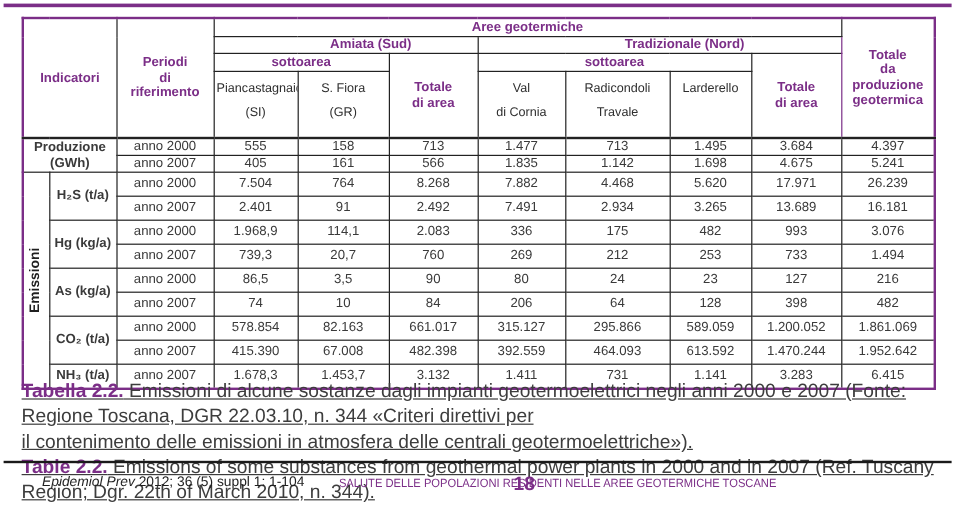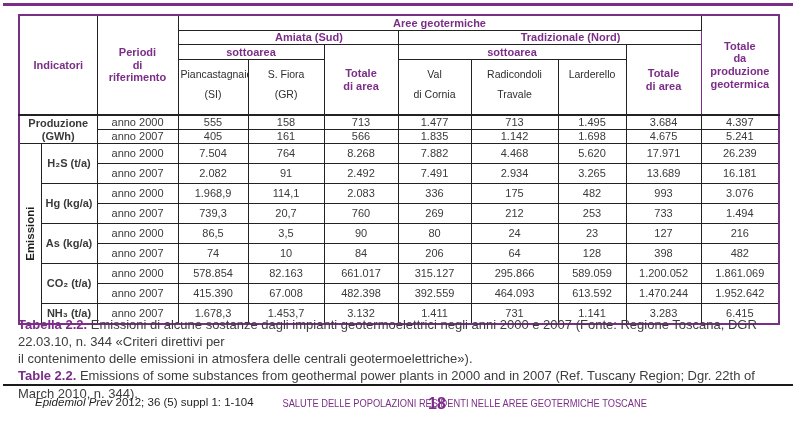--- a/index.html
+++ b/index.html
@@ -51,21 +51,21 @@
   td.vert-label{padding:0;}
   td.vert-label .rot{
     display:flex;align-items:center;justify-content:center;height:100%;
   }
   td.vert-label .rot span{
     transform:rotate(-90deg);white-space:nowrap;font-weight:bold;color:#1f1f1f;font-size:11.5px;
   }
   
   .caption{
     position:absolute;left:18px;top:316px;width:762px;
-    font-size:13px;line-height:1.32;color:#3d3d3d;
+    font-size:16px;line-height:1.32;color:#3d3d3d;text-decoration:underline;
   }
   .caption .lead{font-weight:bold;color:var(--purple);}
   .caption p{margin:0;white-space:pre-line;}
   
   .footrule{position:absolute;left:3px;top:384px;width:790px;height:1.6px;background:#1a1a1a;}
   .footer{position:absolute;left:0;top:394px;width:655px;height:20px;font-size:11.5px;color:#1f1f1f;}
   .footer .cite{position:absolute;left:35px;top:2px;}
   .footer .cite .jname{font-style:italic;}
   .footer .pagenum{position:absolute;left:428px;top:1px;color:var(--purple);font-weight:bold;font-size:16px;}
   .footer .running{
@@ -161,21 +161,21 @@
     <td>764</td>
     <td>8.268</td>
     <td class="bl-p">7.882</td>
     <td>4.468</td>
     <td>5.620</td>
     <td>17.971</td>
     <td class="bl-p">26.239</td>
   </tr>
   <tr class="emis">
     <td>anno 2007</td>
-    <td class="bl-p">2.082</td>
+    <td class="bl-p">2.401</td>
     <td>91</td>
     <td>2.492</td>
     <td class="bl-p">7.491</td>
     <td>2.934</td>
     <td>3.265</td>
     <td>13.689</td>
     <td class="bl-p">16.181</td>
   </tr>
 
   <tr class="emis">

